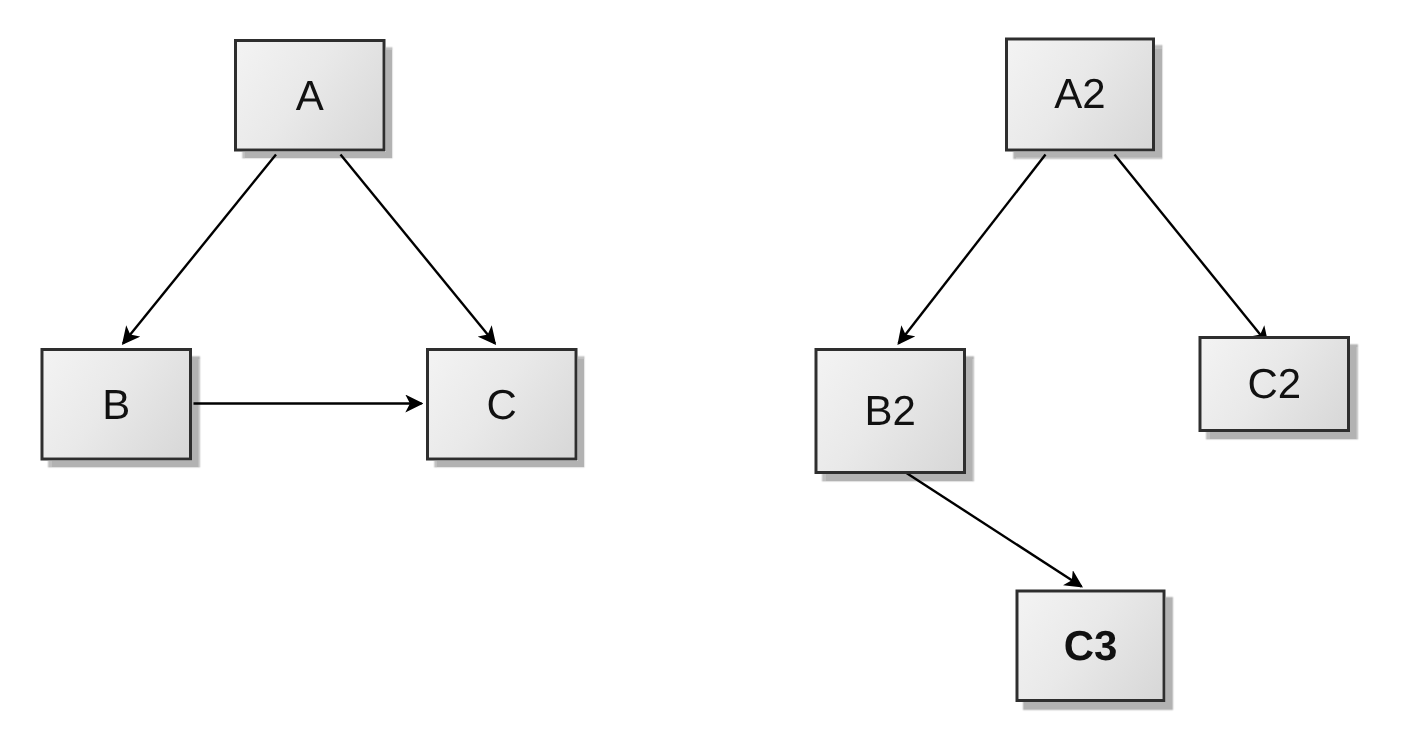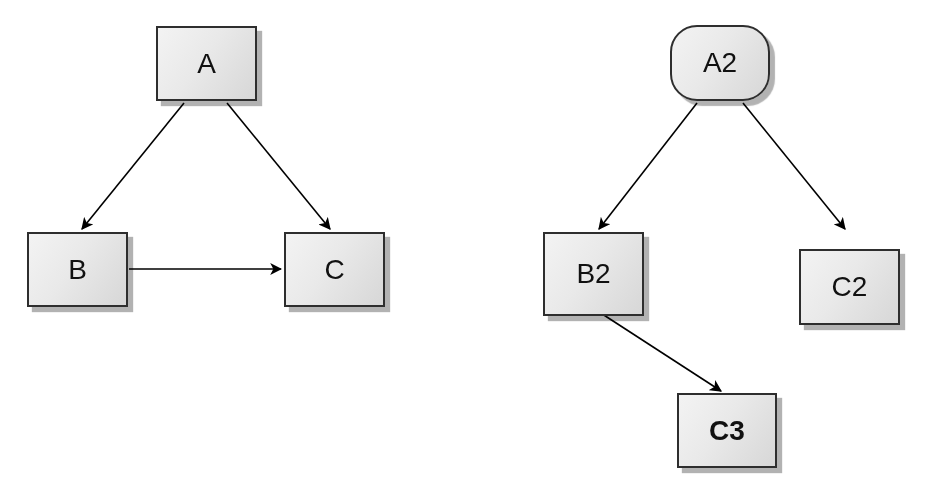--- a/index.html
+++ b/index.html
@@ -41,23 +41,23 @@
   .node-label {
     font-size: 28px;
     color: #111111;
     line-height: 1;
     user-select: none;
   }
   
   #node-A  { left: 156px; top: 26px;  width: 101px; height: 75px; }
   #node-B  { left: 27px;  top: 232px; width: 101px; height: 75px; }
   #node-C  { left: 284px; top: 232px; width: 101px; height: 75px; }
-  #node-A2 { left: 670px; top: 25px;  width: 100px; height: 76px; border-radius: 27px; }
+  #node-A2 { left: 670px; top: 25px;  width: 100px; height: 76px; }
   #node-B2 { left: 543px; top: 232px; width: 101px; height: 84px; }
-  #node-C2 { left: 799px; top: 249px; width: 101px; height: 76px; }
+  #node-C2 { left: 799px; top: 224px; width: 101px; height: 64px; }
   #node-C3 { left: 677px; top: 393px; width: 100px; height: 75px; font-weight: bold; }
 </style>
 </head>
 <body>
 
 <div class="canvas">
 
   <svg class="edges-layer" viewBox="0 0 940 504" xmlns="http://www.w3.org/2000/svg">
     <defs>
       <marker id="arrow" viewBox="0 0 10 10" refX="9" refY="5" markerWidth="7.5" markerHeight="7.5" orient="auto-start-reverse">

